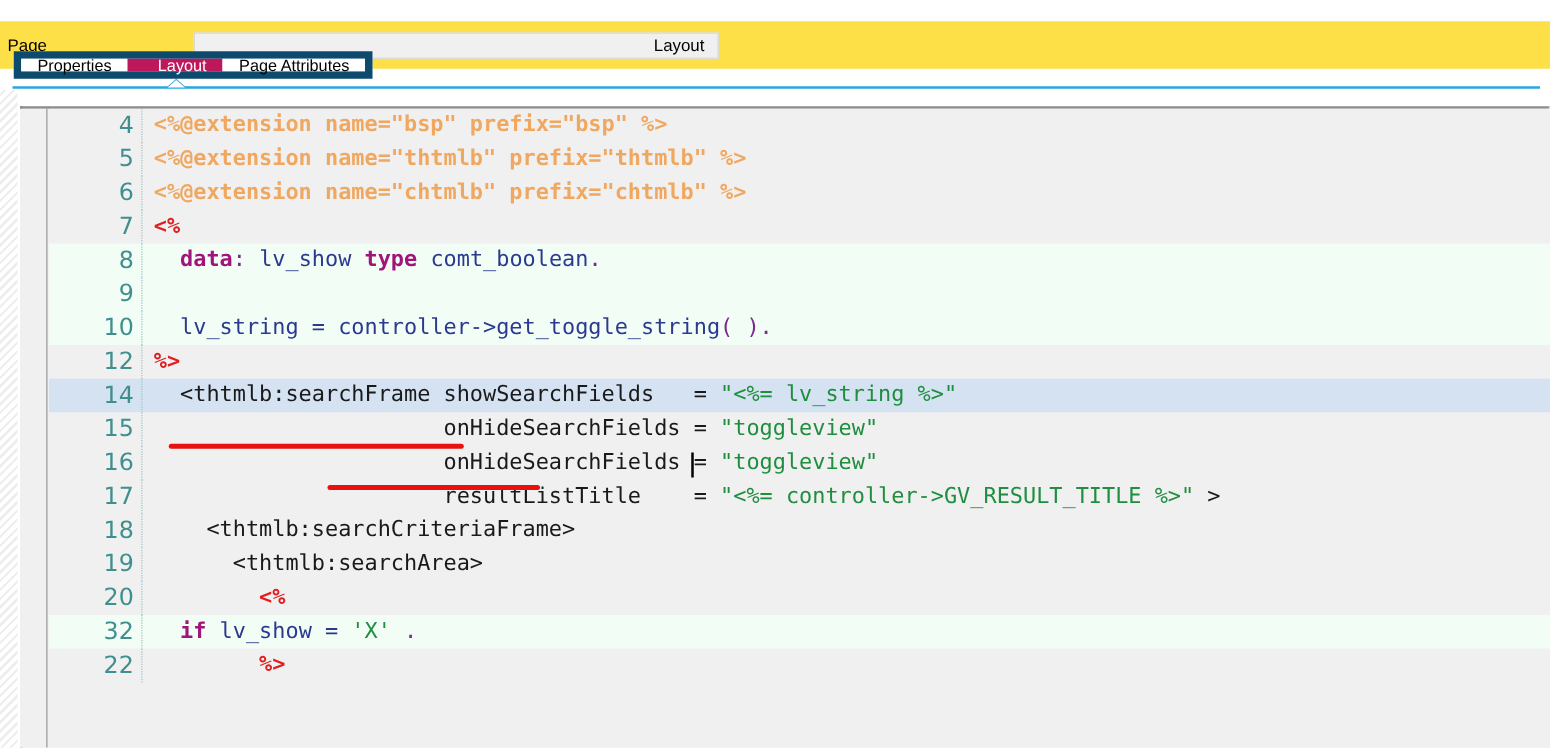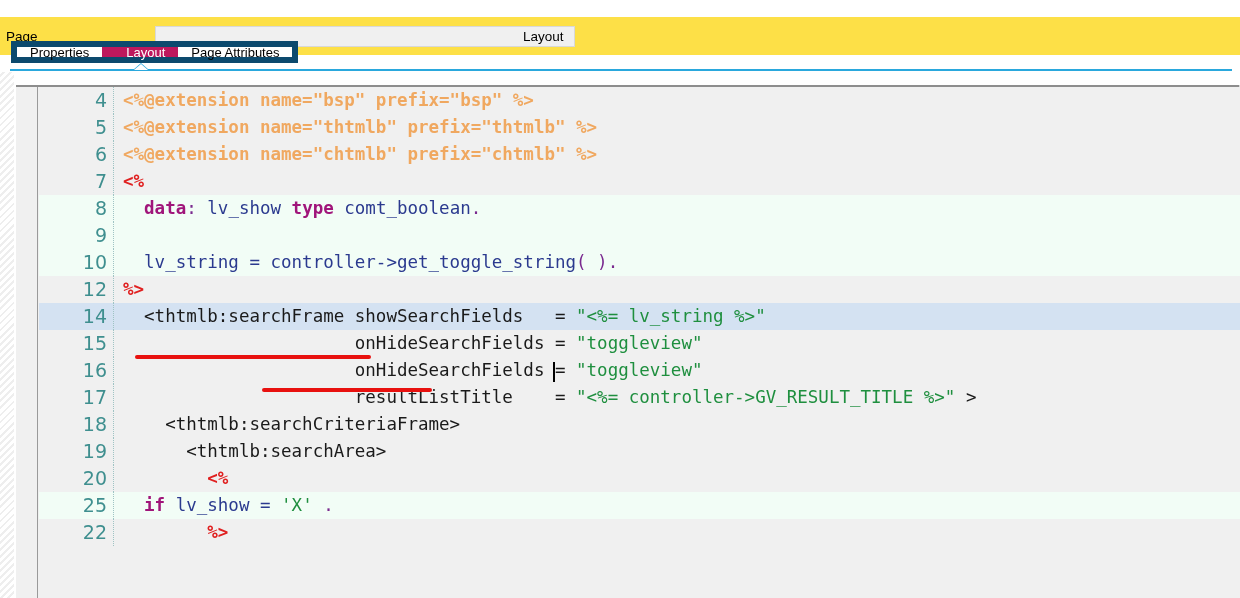--- a/index.html
+++ b/index.html
@@ -255,19 +255,19 @@
     <div class="code-line bg-green"><span class="ln">9</span></div>
     <div class="code-line bg-green"><span class="ln">10</span><span class="code-text"><span class="tk-plain">  lv_string = controller-&gt;get_toggle_string</span><span class="tk-punct">( )</span><span class="tk-punct">.</span></span></div>
     <div class="code-line bg-grey"><span class="ln">12</span><span class="code-text"><span class="tk-scriptlet">%&gt;</span></span></div>
     <div class="code-line bg-sel"><span class="ln">14</span><span class="code-text"><span class="tk-tag">  &lt;thtmlb:searchFrame showSearchFields  </span><span class="tk-op"> = </span><span class="tk-str">"&lt;%= lv_string %&gt;"</span></span></div>
     <div class="code-line bg-grey"><span class="ln">15</span><span class="code-text"><span class="tk-tag">                      onHideSearchFields</span><span class="tk-op"> = </span><span class="tk-str">"toggleview"</span></span></div>
     <div class="code-line bg-grey"><span class="ln">16</span><span class="code-text"><span class="tk-tag">                      onHideSearchFields</span><span class="tk-op"> = </span><span class="tk-str">"toggleview"</span></span></div>
     <div class="code-line bg-grey"><span class="ln">17</span><span class="code-text"><span class="tk-tag">                      resultListTitle   </span><span class="tk-op"> = </span><span class="tk-str">"&lt;%= controller-&gt;GV_RESULT_TITLE %&gt;"</span><span class="tk-tag"> &gt;</span></span></div>
     <div class="code-line bg-grey"><span class="ln">18</span><span class="code-text"><span class="tk-tag">    &lt;thtmlb:searchCriteriaFrame&gt;</span></span></div>
     <div class="code-line bg-grey"><span class="ln">19</span><span class="code-text"><span class="tk-tag">      &lt;thtmlb:searchArea&gt;</span></span></div>
     <div class="code-line bg-grey"><span class="ln">20</span><span class="code-text"><span class="tk-scriptlet">        &lt;%</span></span></div>
-    <div class="code-line bg-green"><span class="ln">25</span><span class="code-text"><span class="tk-plain">  </span><span class="tk-kw">if</span><span class="tk-plain"> lv_show = </span><span class="tk-str">'X'</span><span class="tk-plain"> </span><span class="tk-punct">.</span></span></div>
+    <div class="code-line bg-green"><span class="ln">32</span><span class="code-text"><span class="tk-plain">  </span><span class="tk-kw">if</span><span class="tk-plain"> lv_show = </span><span class="tk-str">'X'</span><span class="tk-plain"> </span><span class="tk-punct">.</span></span></div>
     <div class="code-line bg-grey"><span class="ln">22</span><span class="code-text"><span class="tk-scriptlet">        %&gt;</span></span></div>
   </div>
 
 <div class="red-underline" style="left: 135px; top: 355px; width: 236px; height: 4px;"></div>
 <div class="red-underline" style="left: 262px; top: 388px; width: 170px; height: 4px;"></div>
 <div class="text-caret" style="left: 553px; top: 362px; height: 20px;"></div>
 
 </body></html>

